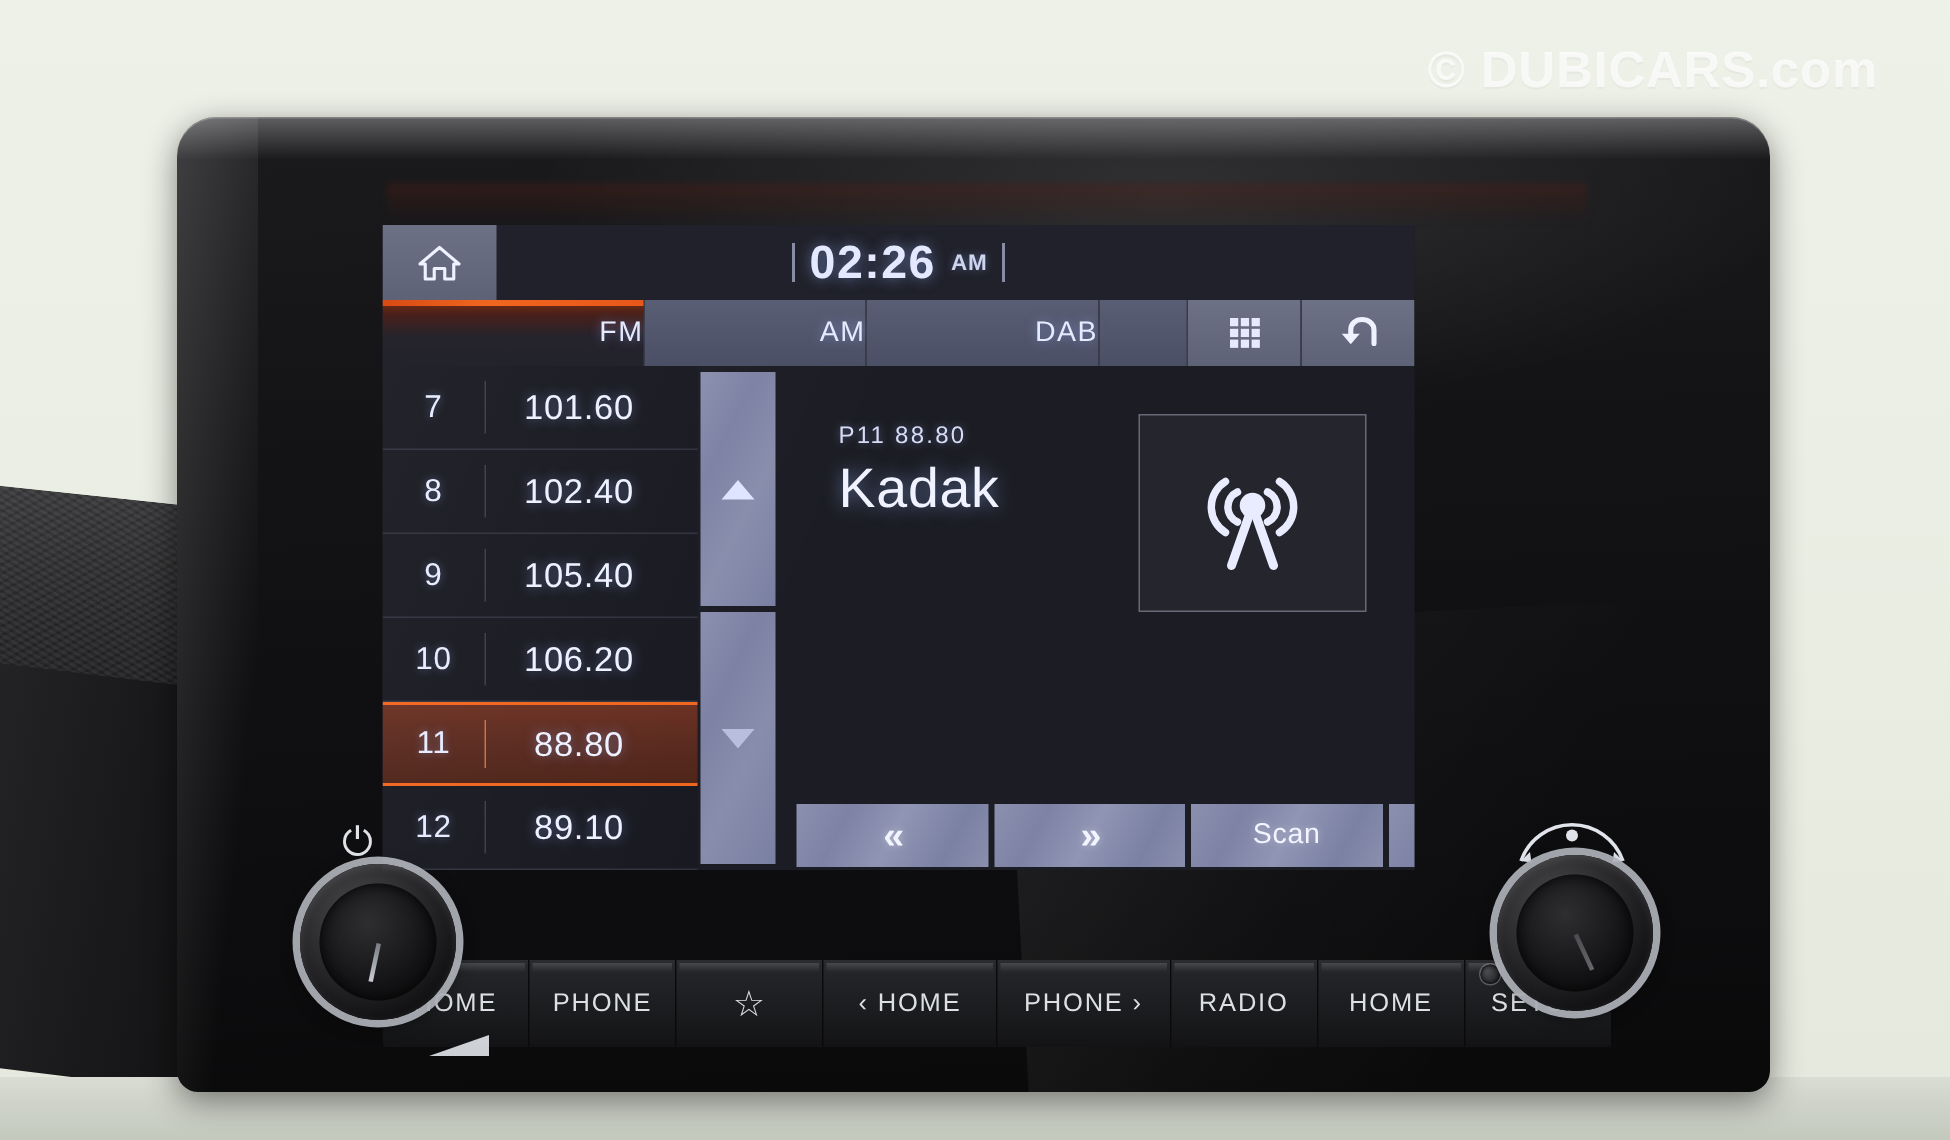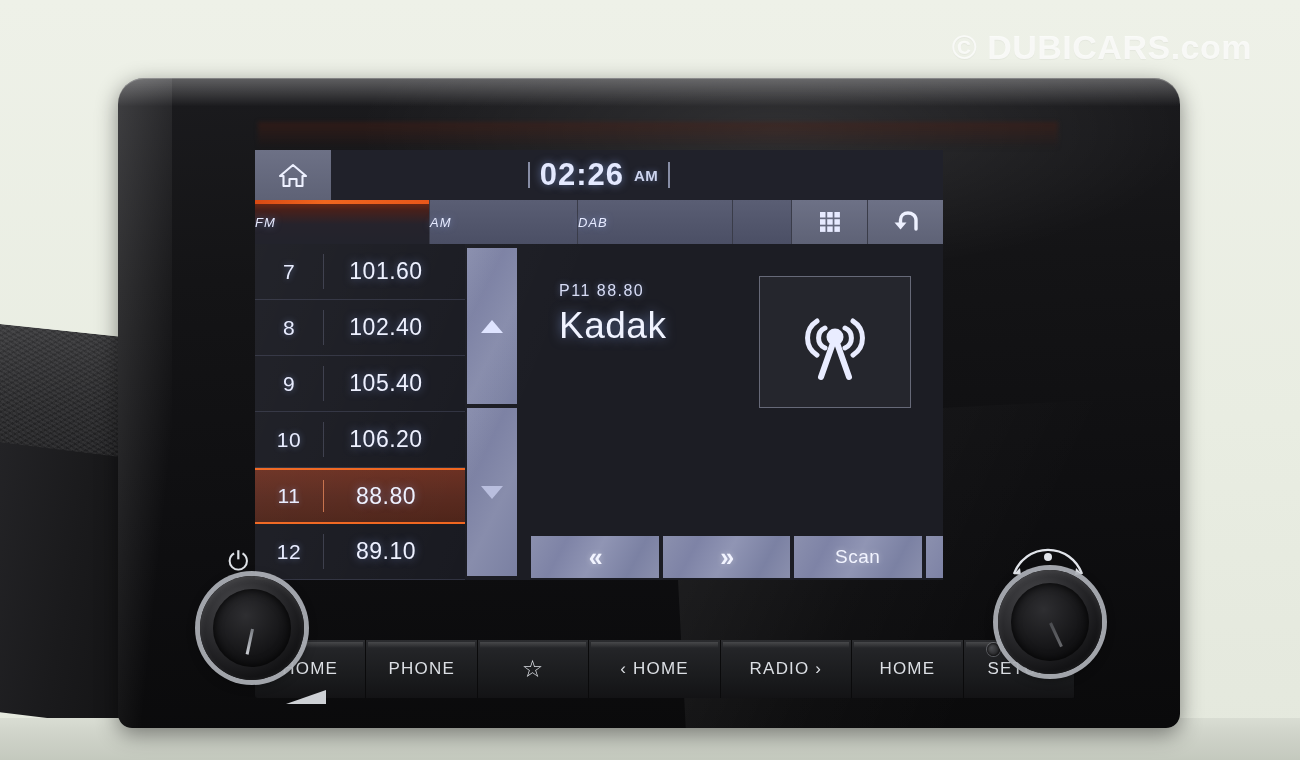--- a/index.html
+++ b/index.html
@@ -116,25 +116,24 @@
   }
   .clock-ampm {
     font-size: 15px; font-weight: bold; color: #cdd4ee;
     letter-spacing: 0.5px; text-shadow: 0 0 6px rgba(150,180,255,0.4);
   }
 
   
   .tabbar { position: relative; height: 44px; display: flex; background: #22232c; }
   .tab {
     flex: 0 0 auto; position: relative;
-    display: flex; align-items: center; justify-content: flex-start;
-    font-size: 13px; color: #e6eaff; letter-spacing: 1px;
+    display: flex; align-items: center; justify-content: flex-end;
+    font-size: 19px; color: #e6eaff; letter-spacing: 1px;
     text-shadow: 0 0 7px rgba(150,180,255,0.5);
     border-right: 1px solid #3a3c49;
-    font-style: italic;
   }
   .tab.active {
     background: linear-gradient(180deg,#7a2c12 0%, #49201a 22%, #26232c 55%, #22232c 100%);
   }
   .tab.active::before {
     content: ""; position: absolute; left: 0; right: 0; top: 0; height: 4px;
     background: linear-gradient(90deg,#d94a14,#f0661f 40%,#e8571a);
   }
   .tab.inactive { background: linear-gradient(180deg,#585c72 0%, #4e melee 0%, #4c5066 100%); }
   .tab.inactive { background: linear-gradient(180deg,#5a5e74 0%, #4b4f65 100%); }
@@ -463,21 +462,24 @@
     <div class="hw-btn">
       <span>PHONE</span>
     </div>
     <div class="hw-btn">
       <span style="font-size:24px;">☆</span>
     </div>
     <div class="hw-btn wide">
       <span>‹ HOME</span>
     </div>
     <div class="hw-btn wide">
-      <span>RADIO ›</span>
+      <span>PHONE ›</span>
+    </div>
+    <div class="hw-btn">
+      <span>RADIO</span>
     </div>
     <div class="hw-btn">
       <span>HOME</span>
     </div>
     <div class="hw-btn">
       <span>SETUP</span>
     </div>
   </div>
 
   <div class="aux-dot"></div>

